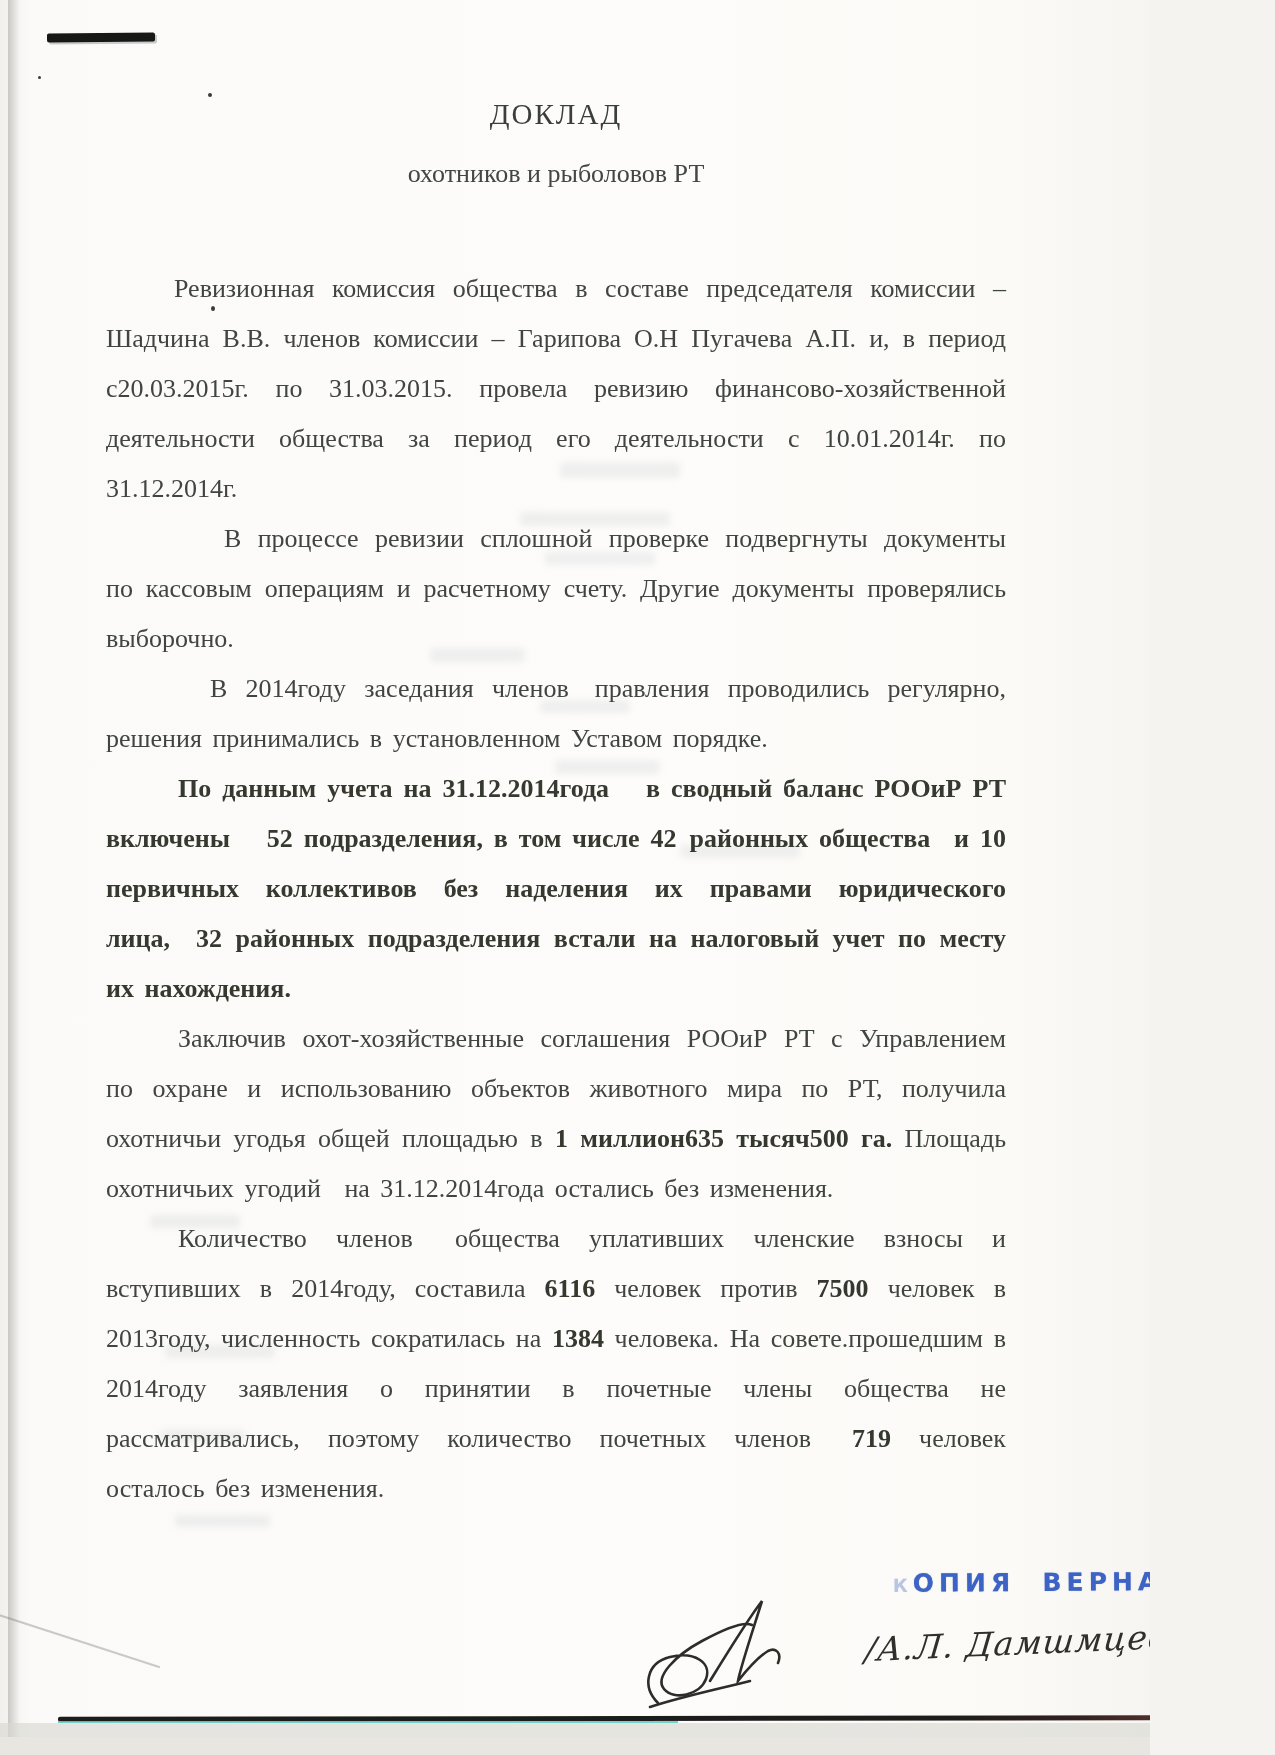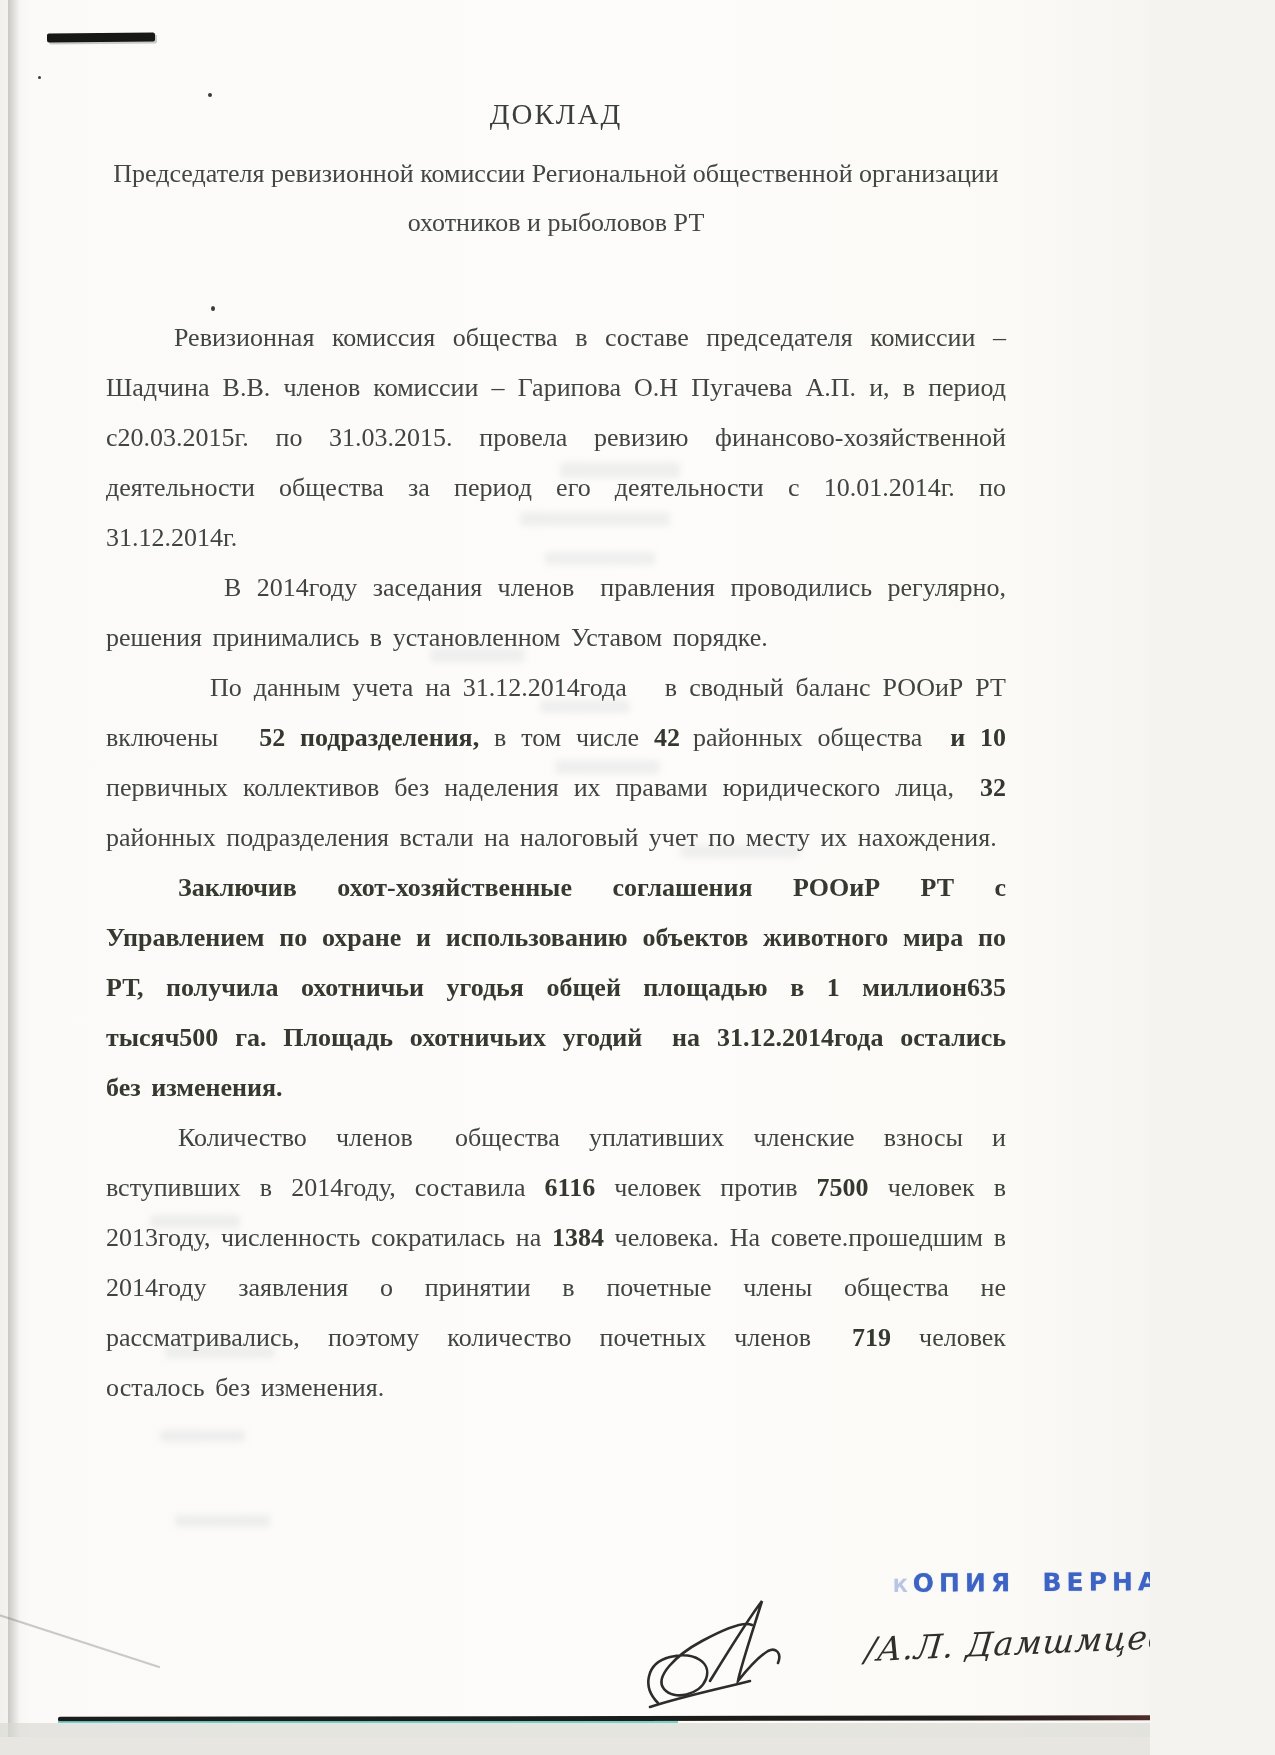--- a/index.html
+++ b/index.html
@@ -135,25 +135,25 @@
   <div class="ghost" style="left:555px;top:760px;width:105px;height:14px;"></div>
   <div class="ghost" style="left:680px;top:845px;width:120px;height:13px;"></div>
   <div class="ghost" style="left:150px;top:1215px;width:90px;height:13px;"></div>
   <div class="ghost" style="left:165px;top:1345px;width:110px;height:13px;"></div>
   <div class="ghost" style="left:160px;top:1430px;width:85px;height:12px;"></div>
   <div class="ghost" style="left:175px;top:1515px;width:95px;height:12px;"></div>
 
   <div class="content">
     <h1 class="doc-title">ДОКЛАД</h1>
     <div class="doc-subtitle">
-      <div>Председателя ревизионной комиссии Региональной общественной организации</div>
       <div>охотников и рыболовов РТ</div>
     </div>
     <div class="doc-body">
         <p><span>Ревизионная комиссия общества в составе председателя комиссии – Шадчина В.В. членов комиссии – Гарипова О.Н Пугачева А.П. и, в период с20.03.2015г. по 31.03.2015. провела ревизию финансово-хозяйственной деятельности общества за период его деятельности с 10.01.2014г. по 31.12.2014г.</span></p>
+        <p><span>В процессе ревизии сплошной проверке подвергнуты документы по кассовым операциям и расчетному счету. Другие документы проверялись выборочно.</span></p>
         <p><span>В 2014году заседания членов  правления проводились регулярно, решения принимались в установленном Уставом порядке.</span></p>
         <p><span>По данным учета на 31.12.2014года   в сводный баланс РООиР РТ включены   </span><span class="b">52 подразделения,</span><span> в том числе </span><span class="b">42</span><span> районных общества  </span><span class="b">и 10</span><span> первичных коллективов без наделения их правами юридического лица,  </span><span class="b">32</span><span> районных подразделения встали на налоговый учет по месту их нахождения.</span></p>
         <p><span>Заключив охот-хозяйственные соглашения РООиР РТ с Управлением по охране и использованию объектов животного мира по РТ, получила охотничьи угодья общей площадью в </span><span class="b">1 миллион635 тысяч500 га.</span><span> Площадь охотничьих угодий  на 31.12.2014года остались без изменения.</span></p>
         <p><span>Количество членов  общества уплативших членские взносы и вступивших в 2014году, составила </span><span class="b">6116</span><span> человек против </span><span class="b">7500</span><span> человек в 2013году, численность сократилась на </span><span class="b">1384</span><span> человека. На совете.прошедшим в 2014году заявления о принятии в почетные члены общества не рассматривались, поэтому количество почетных членов  </span><span class="b">719</span><span> человек осталось без изменения.</span></p>
       </div>
   </div>
 
   <div class="stamp">КОПИЯ  ВЕРНА</div>
 
   <div class="signature">

